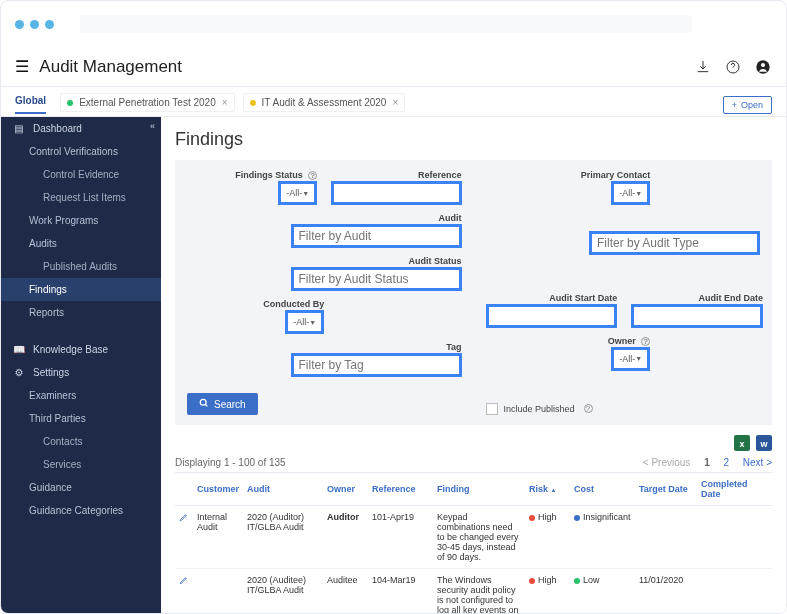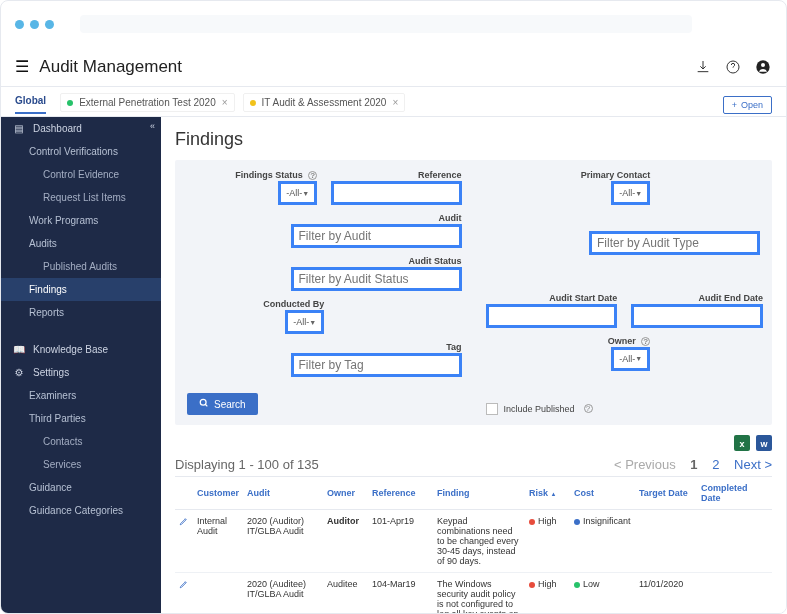--- a/index.html
+++ b/index.html
@@ -38,21 +38,21 @@
   .field { display: flex; flex-direction: column; gap: 1px; flex: 1; font-size: 9px; color: #444; align-items: flex-end; }
   .field label { font-weight: 600; }
   .field-control { height: 24px; border: 3px solid #3b82f6; background: #fff; font-size: 9px; padding: 0 5px; display: flex; align-items: center; justify-content: space-between; color: #555; }
   .field-control input { border: none; outline: none; width: 100%; font-size: 12px; background: transparent; }
   .caret { font-size: 7px; color: #666; }
   .checkbox-row { display: flex; align-items: center; gap: 6px; font-size: 9px; color: #444; padding-top: 6px;}
   .checkbox-box { width: 12px; height: 12px; border: 1px solid #bbb; background:#fff; }
   .search-btn { margin-top: 8px; align-self: flex-start; background: #3b6fc7; color: #fff; border: none; padding: 5px 12px; font-size: 10px; display: flex; align-items: center; gap: 5px; border-radius: 2px; }
   .export-row { display: flex; justify-content: flex-end; gap: 6px; padding: 10px 0 6px 0; }
   .export-icon { width: 16px; height: 16px; border-radius: 2px; display: flex; }
-  .table-top { display: flex; justify-content: space-between; font-size: 13px; color: #666; margin-bottom: 4px; }
+  .table-top { display: flex; justify-content: space-between; font-size: 10px; color: #666; margin-bottom: 4px; }
   .paging a { color: #3b6fc7; text-decoration: none; margin-left: 11px; }
   .paging .disabled { color: #aaa; }
   table.grid { width: 100%; border-collapse: collapse; font-size: 9px; table-layout: fixed;}
   table.grid th { text-align: left; font-weight: 700; color: #3b6fc7; padding: 6px 4px; border-top: 1px solid #e6e9ef; border-bottom: 1px solid #e6e9ef; margin-top: 9px; }
   table.grid td { padding: 6px 4px; border-bottom: 1px solid #eef1f5; color: #333; vertical-align: top;}
   .bold { font-weight: 700; }
   .risk-indicator { width: 6px; height: 6px; border-radius: 50%; display: inline-block; margin-right: 3px; vertical-align: middle;}
   .red { background: #e74c3c; }
   .green { background: #27c26a; }
   .blue { background: #3b6fc7; }

